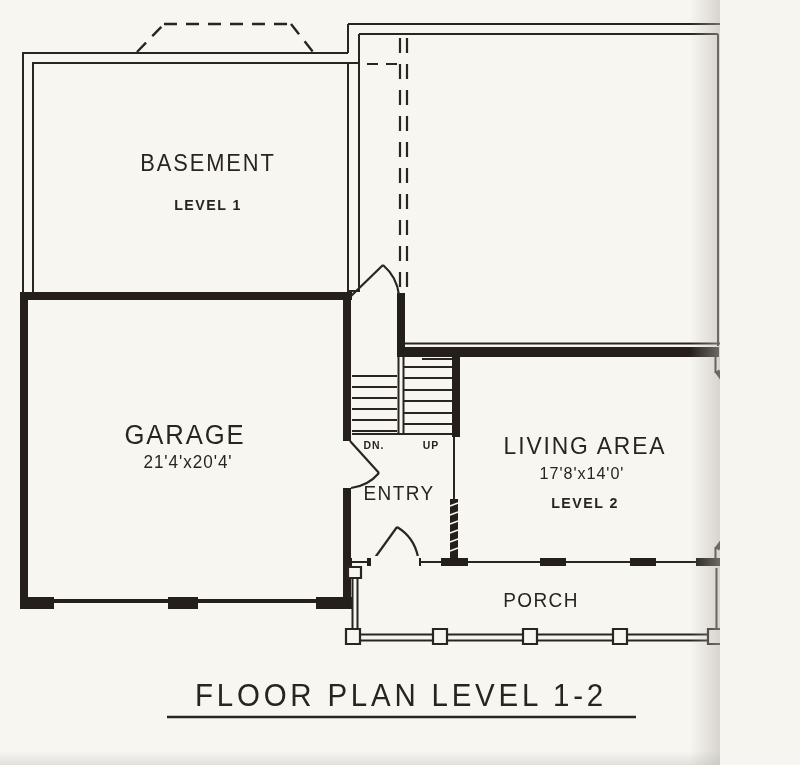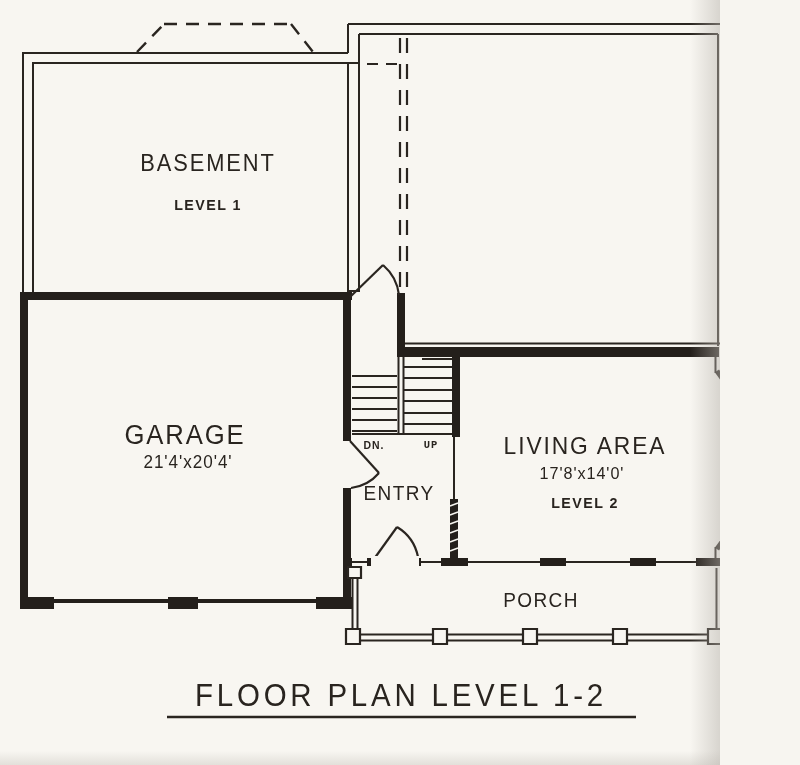--- a/index.html
+++ b/index.html
@@ -205,19 +205,19 @@
   <span class="lbl dims" style="left:188px;top:452px;">21'4'x20'4'</span>
 
   <span class="lbl living" style="left:585px;top:432px;">LIVING AREA</span>
   <span class="lbl dims" style="left:582px;top:464px;font-size:17px;">17'8'x14'0'</span>
   <span class="lbl sub" style="left:585px;top:494px;">LEVEL 2</span>
 
   <span class="lbl small" style="left:399px;top:482px;">ENTRY</span>
   <span class="lbl small" style="left:541px;top:589px;">PORCH</span>
 
   <span class="lbl tiny" style="left:374px;top:439px;">DN.</span>
-  <span class="lbl tiny" style="left:431px;top:439px;font-family:Liberation Mono, monospace;">UP</span>
+  <span class="lbl tiny" style="left:431px;top:439px;">UP</span>
 
   <span class="lbl title" style="left:401px;top:678px;">FLOOR PLAN LEVEL 1-2</span>
 
   <div class="edge-right"></div>
   <div class="edge-bottom"></div>
 </div>
 
 </body></html>

